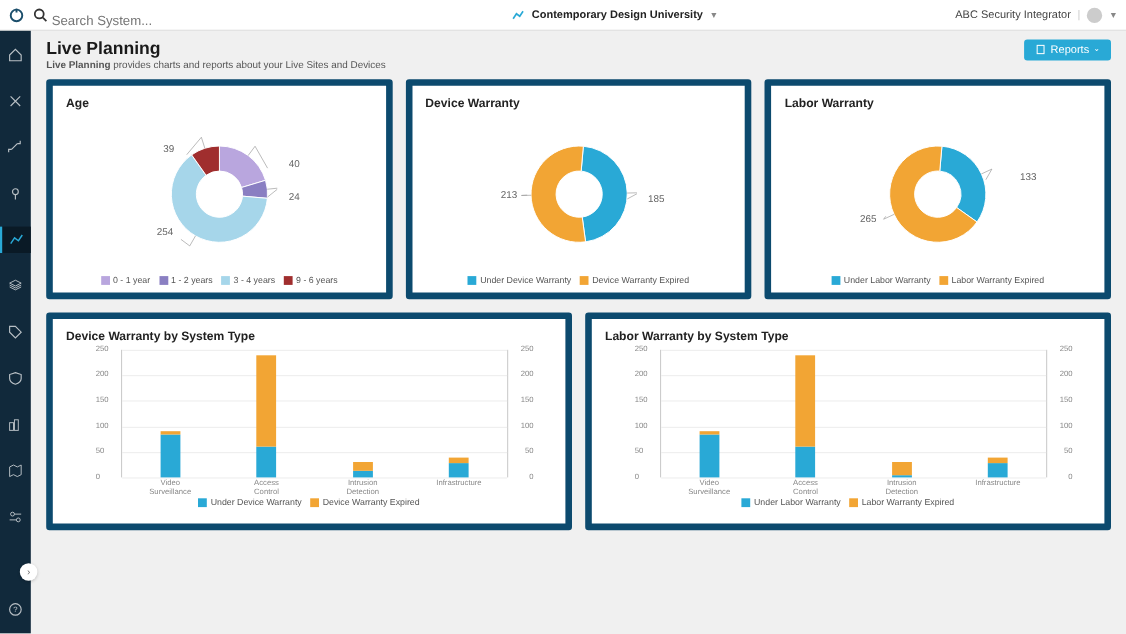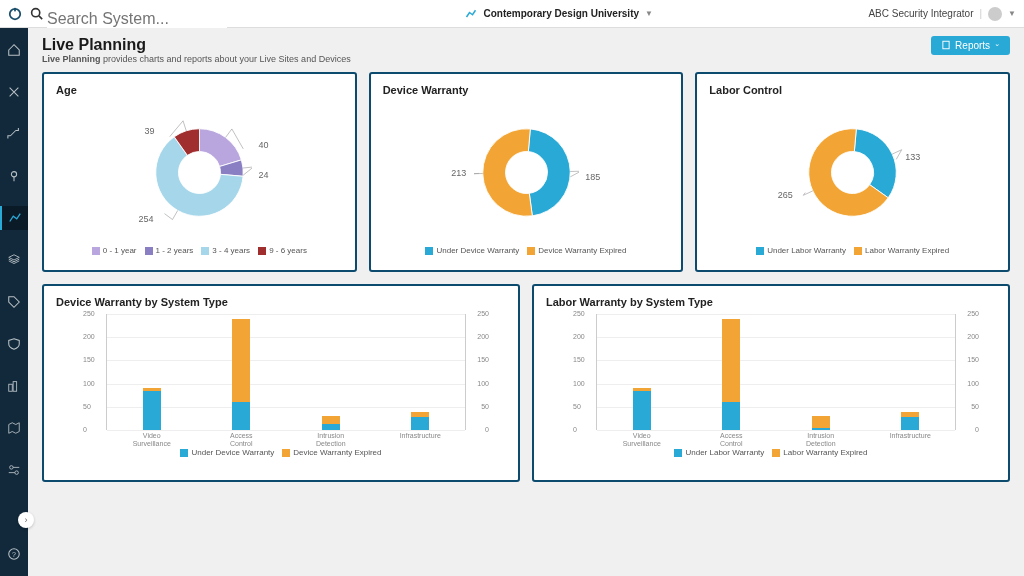--- a/index.html
+++ b/index.html
@@ -1,38 +1,38 @@
 <!DOCTYPE html>
 <html><head>
 <meta charset="utf-8">
 <style>
 * { box-sizing: border-box; margin: 0; padding: 0; }
 body { font-family: -apple-system, BlinkMacSystemFont, "Segoe UI", Arial, sans-serif; background: #f0f0f0; width: 1024px; height: 576px; overflow: hidden; }
 .topbar { height: 28px; background: #fff; border-bottom: 1px solid #ddd; display: flex; align-items: center; padding: 0 8px; gap: 8px; }
 .logo { width: 14px; height: 14px; }
 .search-wrap { display: flex; align-items: center; gap: 4px; flex: 0 0 220px; }
-.search-input { border: none; outline: none; font-size: 16px; color: #888; width: 180px; margin-top: 11px; }
+.search-input { border: none; outline: none; font-size: 12px; color: #888; width: 180px; margin-top: 11px; }
 .org-select { flex: 1; display: flex; justify-content: center; align-items: center; gap: 6px; font-size: 10px; font-weight: 600; color: #222; cursor: pointer; }
 .user-area { display: flex; align-items: center; gap: 6px; font-size: 10px; color: #444; }
 .user-icon { width: 14px; height: 14px; background: #ccc; border-radius: 50%; }
 .main { display: flex; height: 548px; }
 .sidebar { width: 28px; background: #11293b; display: flex; flex-direction: column; align-items: center; padding-top: 10px; gap: 18px; position: relative; }
 .sidebar-item { width: 28px; height: 24px; display: flex; align-items: center; justify-content: center; cursor: pointer; }
 .sidebar-item.active { background: #0a1a26; border-left: 2px solid #29a9d6; }
 .sidebar-icon { width: 14px; height: 14px; opacity: 0.7; }
 .expand-btn { position: absolute; bottom: 48px; left: 18px; width: 16px; height: 16px; background: #fff; border-radius: 50%; display: flex; align-items: center; justify-content: center; font-size: 9px; color: #666; box-shadow: 0 1px 3px rgba(0,0,0,0.2); cursor: pointer; }
 .help-btn { position: absolute; bottom: 10px; }
 .content { flex: 1; padding: 8px 14px; overflow: hidden; }
 .page-header { display: flex; align-items: flex-start; justify-content: space-between; margin-bottom: 8px; }
 .page-title { font-size: 16px; font-weight: 700; color: #1a1a1a; }
 .page-subtitle { font-size: 9px; color: #555; text-align: center; }
 .page-subtitle b { font-weight: 600; }
 .reports-btn { background: #29a9d6; color: #fff; border: none; border-radius: 3px; padding: 4px 10px; font-size: 10px; display: flex; align-items: flex-start; gap: 4px; cursor: pointer; }
 .grid-row { display: flex; gap: 12px; margin-bottom: 12px; }
-.card { background: #fff; border-radius: 3px; padding: 10px 12px; border: 2px solid #0c4a6e; }
+.card { background: #fff; border-radius: 3px; padding: 10px 12px; border: 6px solid #0c4a6e; }
 .card-title { font-size: 11px; font-weight: 700; color: #222; margin-bottom: 6px; }
 .row1 .card { flex: 1; height: 200px; position: relative; }
 .row2 .card { flex: 1; height: 198px; position: relative; }
 .donut-wrap { display: flex; justify-content: center; align-items: center; height: 140px; position: relative; }
 .donut { width: 105px; height: 105px; }
 .donut-label { position: absolute; font-size: 9px; color: #666; }
 .legend { display: flex; justify-content: center; flex-wrap: wrap; gap: 8px; font-size: 8px; color: #555; margin-top: 4px; }
 .legend-item { display: flex; align-items: center; gap: 3px; }
 .legend-sw { width: 8px; height: 8px; }
 .bar-chart { position: relative; height: 130px; margin: 6px 20px 0 30px; }
@@ -178,21 +178,21 @@
               <path d="M 31.12394237932055 19.181213929280062 A 50 50 0 0 1 59.99999999999999 10 L 59.99999999999999 36 A 24 24 0 0 0 46.139492342073865 40.406982686054434 Z" fill="#a02e2e" stroke="#fff" stroke-width="1"></path>
               <g id="donut-age-lines">
                 <polyline points="89.8344744144428,19.8763892899211 96.99474827390907,10.246722719502165 110,33" fill="none" stroke="#999" stroke-width="0.7"></polyline>
                 <polyline points="109.73698580103284,54.87825777416933 121.67386239328073,53.64903963996996 110,63" fill="none" stroke="#999" stroke-width="0.7"></polyline>
                 <polyline points="35.11401852621586,103.36689896783574 29.141382972507664,113.77495472011631 20,107" fill="none" stroke="#999" stroke-width="0.7"></polyline>
                 <polyline points="44.849740984656364,12.350554549208034 41.21367882097389,0.914687641017963 26,19" fill="none" stroke="#999" stroke-width="0.7"></polyline>
               </g>
             </svg>
             <div class="donut-label" style="left: 202.5px; top: 38px;">40</div>
             <div class="donut-label" style="left: 202.5px; top: 68px;">24</div>
-            <div class="donut-label" style="left: 82.5px; top: 112px;">254</div>
+            <div class="donut-label" style="left: 82.5px; top: 100px;">254</div>
             <div class="donut-label" style="left: 88.5px; top: 24px;">39</div>
           </div>
         <div class="legend" id="legend-age">
             <div class="legend-item">
               <span class="legend-sw" style="background:#b9a6de"></span>
               <span>0 - 1 year</span>
             </div>
             <div class="legend-item">
               <span class="legend-sw" style="background:#8a7fc2"></span>
               <span>1 - 2 years</span>
@@ -226,31 +226,31 @@
               <span class="legend-sw" style="background:#29a9d6"></span>
               <span>Under Device Warranty</span>
             </div>
             <div class="legend-item">
               <span class="legend-sw" style="background:#f2a534"></span>
               <span>Device Warranty Expired</span>
             </div>
           </div>
       </div>
       <div class="card">
-        <div class="card-title">Labor Control</div>
+        <div class="card-title">Labor Warranty</div>
         <div class="donut-wrap" id="donut-lw">
             <svg class="donut" viewBox="0 0 120 120">
               <path d="M 64.3577871373829 10.19026509541272 A 50 50 0 0 1 100.80611927494672 88.89395489923145 L 79.58693725197443 73.8690983516311 A 24 24 0 0 0 62.091737825943795 36.091327245798105 Z" fill="#29a9d6" stroke="#fff" stroke-width="1"></path>
               <path d="M 100.80611927494672 88.89395489923145 A 50 50 0 1 1 64.3577871373829 10.19026509541272 L 62.09173782594379 36.091327245798105 A 24 24 0 1 0 79.58693725197443 73.8690983516311 Z" fill="#f2a534" stroke="#fff" stroke-width="1"></path>
               <g id="donut-lw-lines">
                 <polyline points="105.37083102379046,38.988391489211196 116.25983046950017,33.94560544662188 110,45" fill="none" stroke="#999" stroke-width="0.7"></polyline>
                 <polyline points="14.629168976209527,81.0116085107888 3.7401695304998146,86.05439455337812 6,83" fill="none" stroke="#999" stroke-width="0.7"></polyline>
               </g>
             </svg>
-            <div class="donut-label" style="left: 196px; top: 50px; text-align: center;">133</div>
+            <div class="donut-label" style="left: 214px; top: 50px; text-align: center;">133</div>
             <div class="donut-label" style="left: 68.5px; top: 88px;">265</div>
           </div>
         <div class="legend" id="legend-lw">
             <div class="legend-item">
               <span class="legend-sw" style="background:#29a9d6"></span>
               <span>Under Labor Warranty</span>
             </div>
             <div class="legend-item">
               <span class="legend-sw" style="background:#f2a534"></span>
               <span>Labor Warranty Expired</span>

